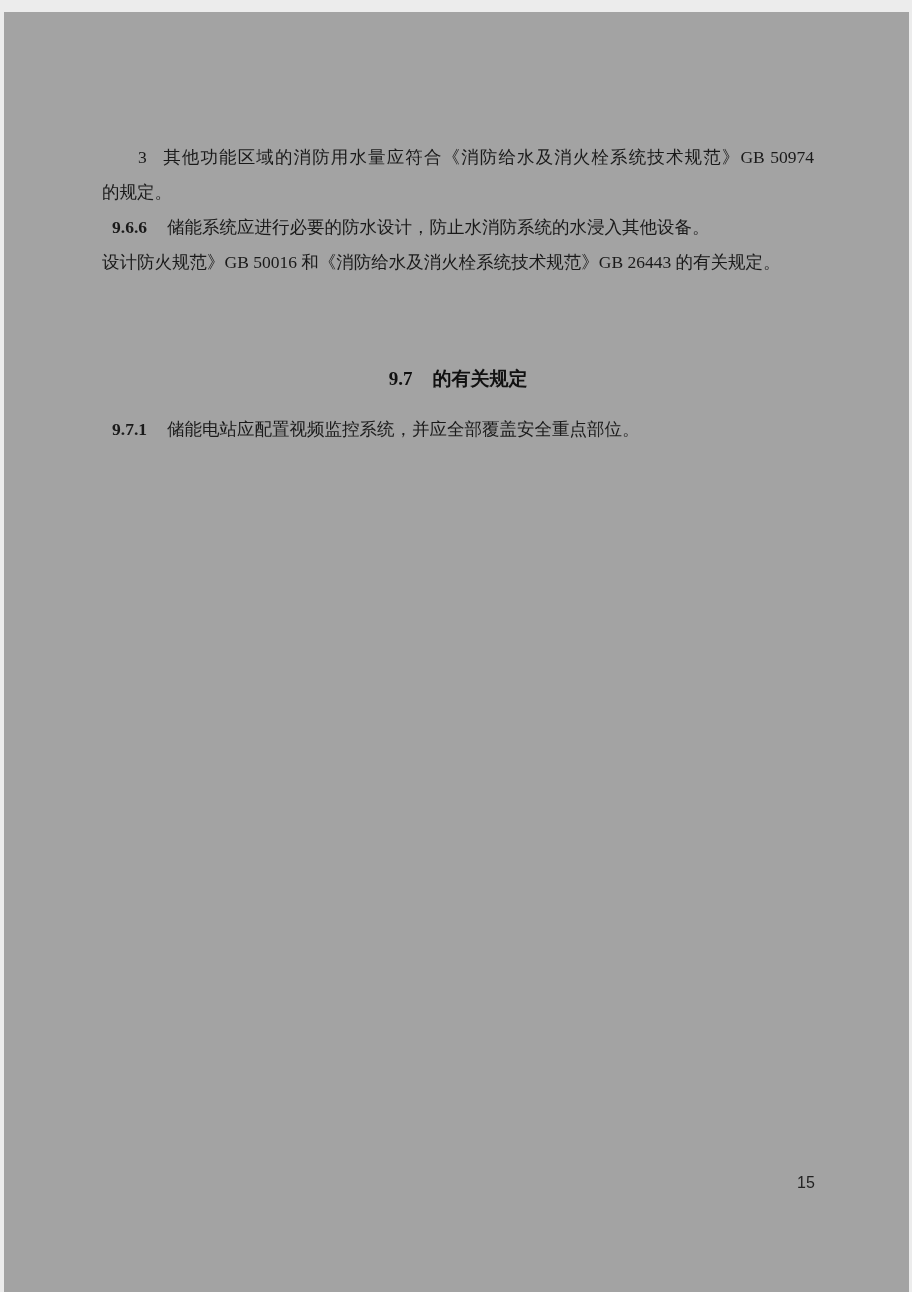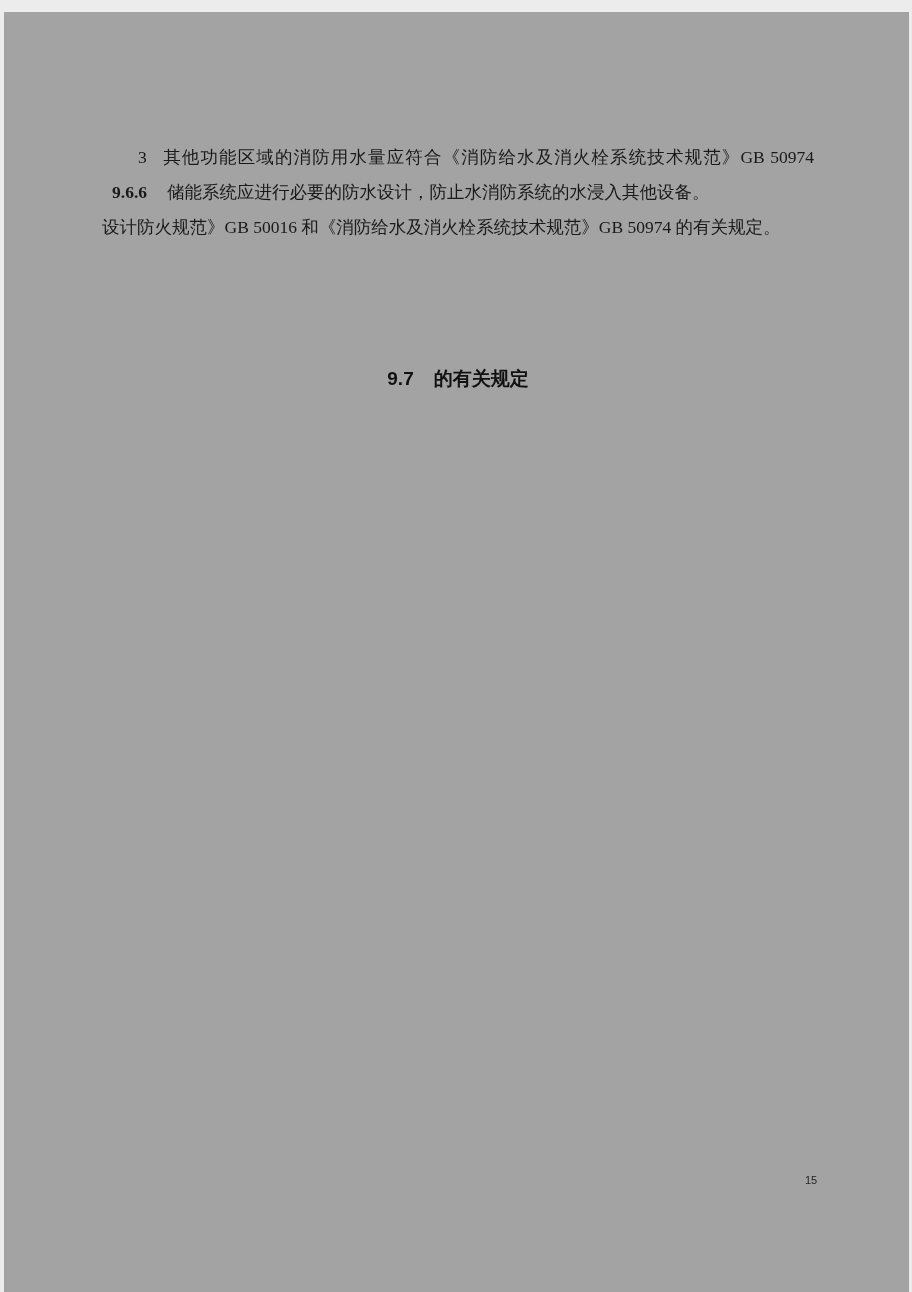--- a/index.html
+++ b/index.html
@@ -56,51 +56,52 @@
       top: 223px;
       text-align: center;
       font-family: "DejaVu Sans", "Liberation Sans", sans-serif;
       font-weight: bold;
       font-size: 19px;
       color: #111;
       height: 30px;
       line-height: 30px;
     }
     .heading .hnum {
-      font-family: Liberation Sans, sans-serif;
+      font-family: Liberation Serif, serif;
       margin-right: 20px;
     }
     .block2 {
       position: absolute;
       left: 0;
       top: 272px;
       width: 100%;
     }
     .pagenum {
       position: absolute;
       left: 793px;
       top: 1162px;
       font-family: "Liberation Sans", "DejaVu Sans", sans-serif;
-      font-size: 11px;
+      font-size: 16px;
       color: #222;
-      margin-left: 8px;
     }
   </style>
 </head>
 <body>
 
 <div class="page">
   <div class="content">
 
     <div class="line justify indent"><span>3</span>&nbsp;&nbsp;&nbsp;<span>其他功能区域的消防用水量应符合《消防给水及消火栓系统技术规范》GB 50974</span></div>
+    <div class="line">的规定。</div>
 
     <div class="line"><span class="item-num">9.6.6</span><span>储能系统应进行必要的防水设计，防止水消防系统的水浸入其他设备。</span></div>
 
-    <div class="line">设计防火规范》GB 50016 和《消防给水及消火栓系统技术规范》GB 50974 的有关规定。</div>
+    <div class="line">设计防火规范》GB 50016 和《消防给水及消火栓系统技术规范》GB 26443 的有关规定。</div>
 
     <div class="heading"><span class="hnum">9.7</span><span>的有关规定</span></div>
 
     <div class="block2">
+      <div class="line"><span class="item-num">9.7.1</span><span>储能电站应配置视频监控系统，并应全部覆盖安全重点部位。</span></div>
     </div>
   </div>
 
   <div class="pagenum">15</div>
 </div>
 
 </body></html>

